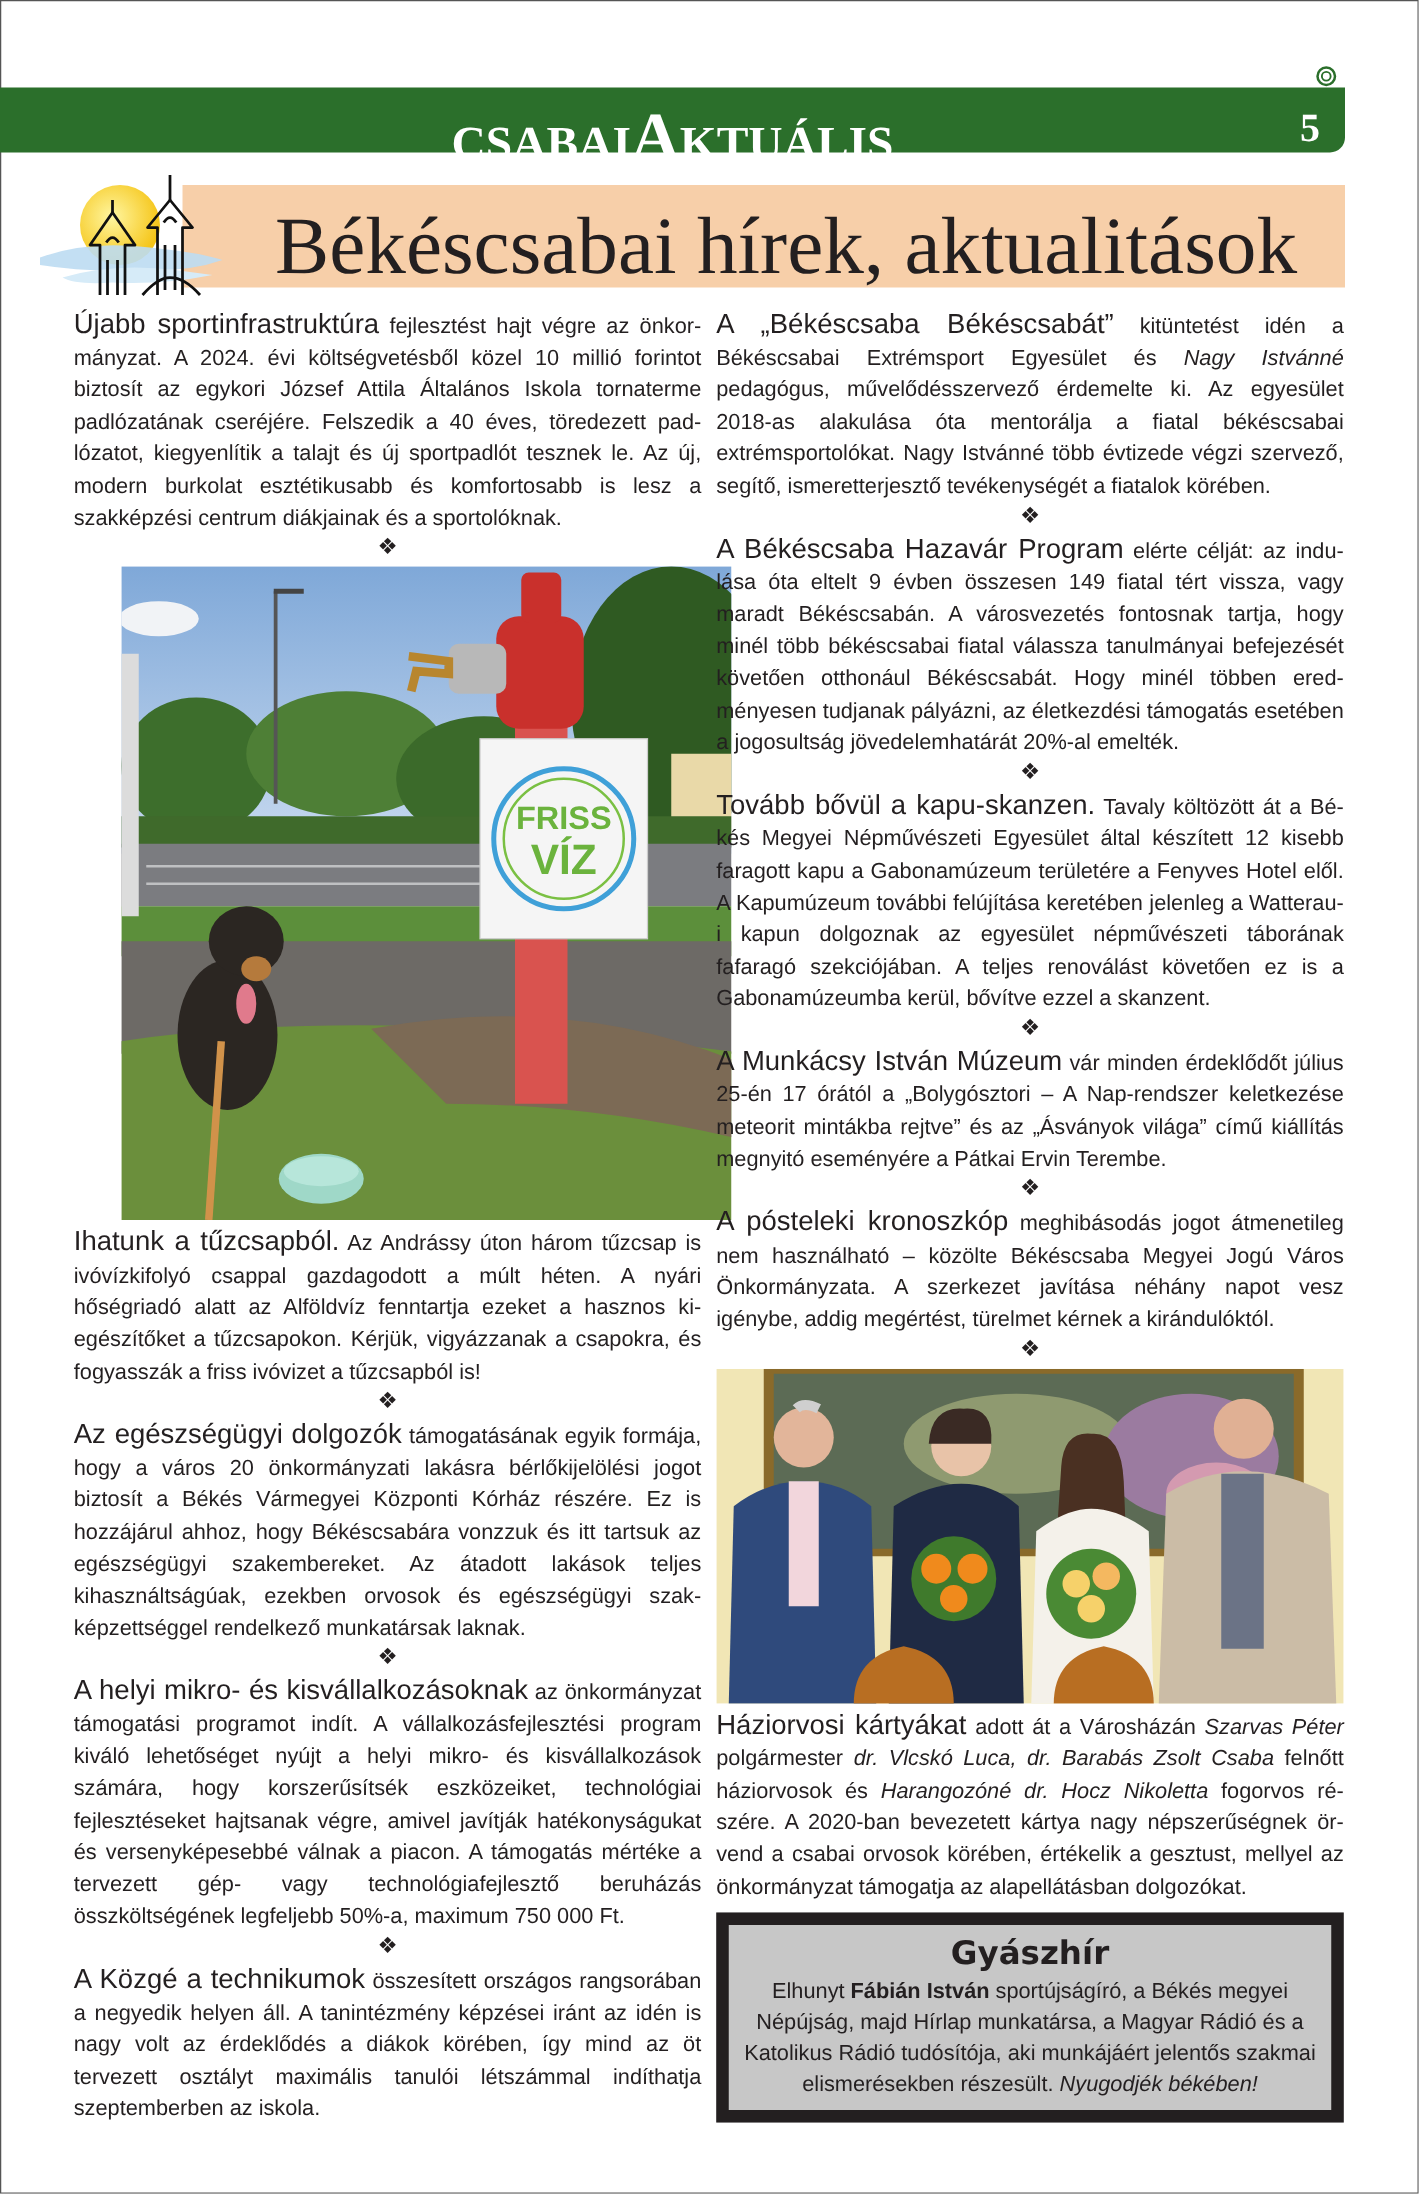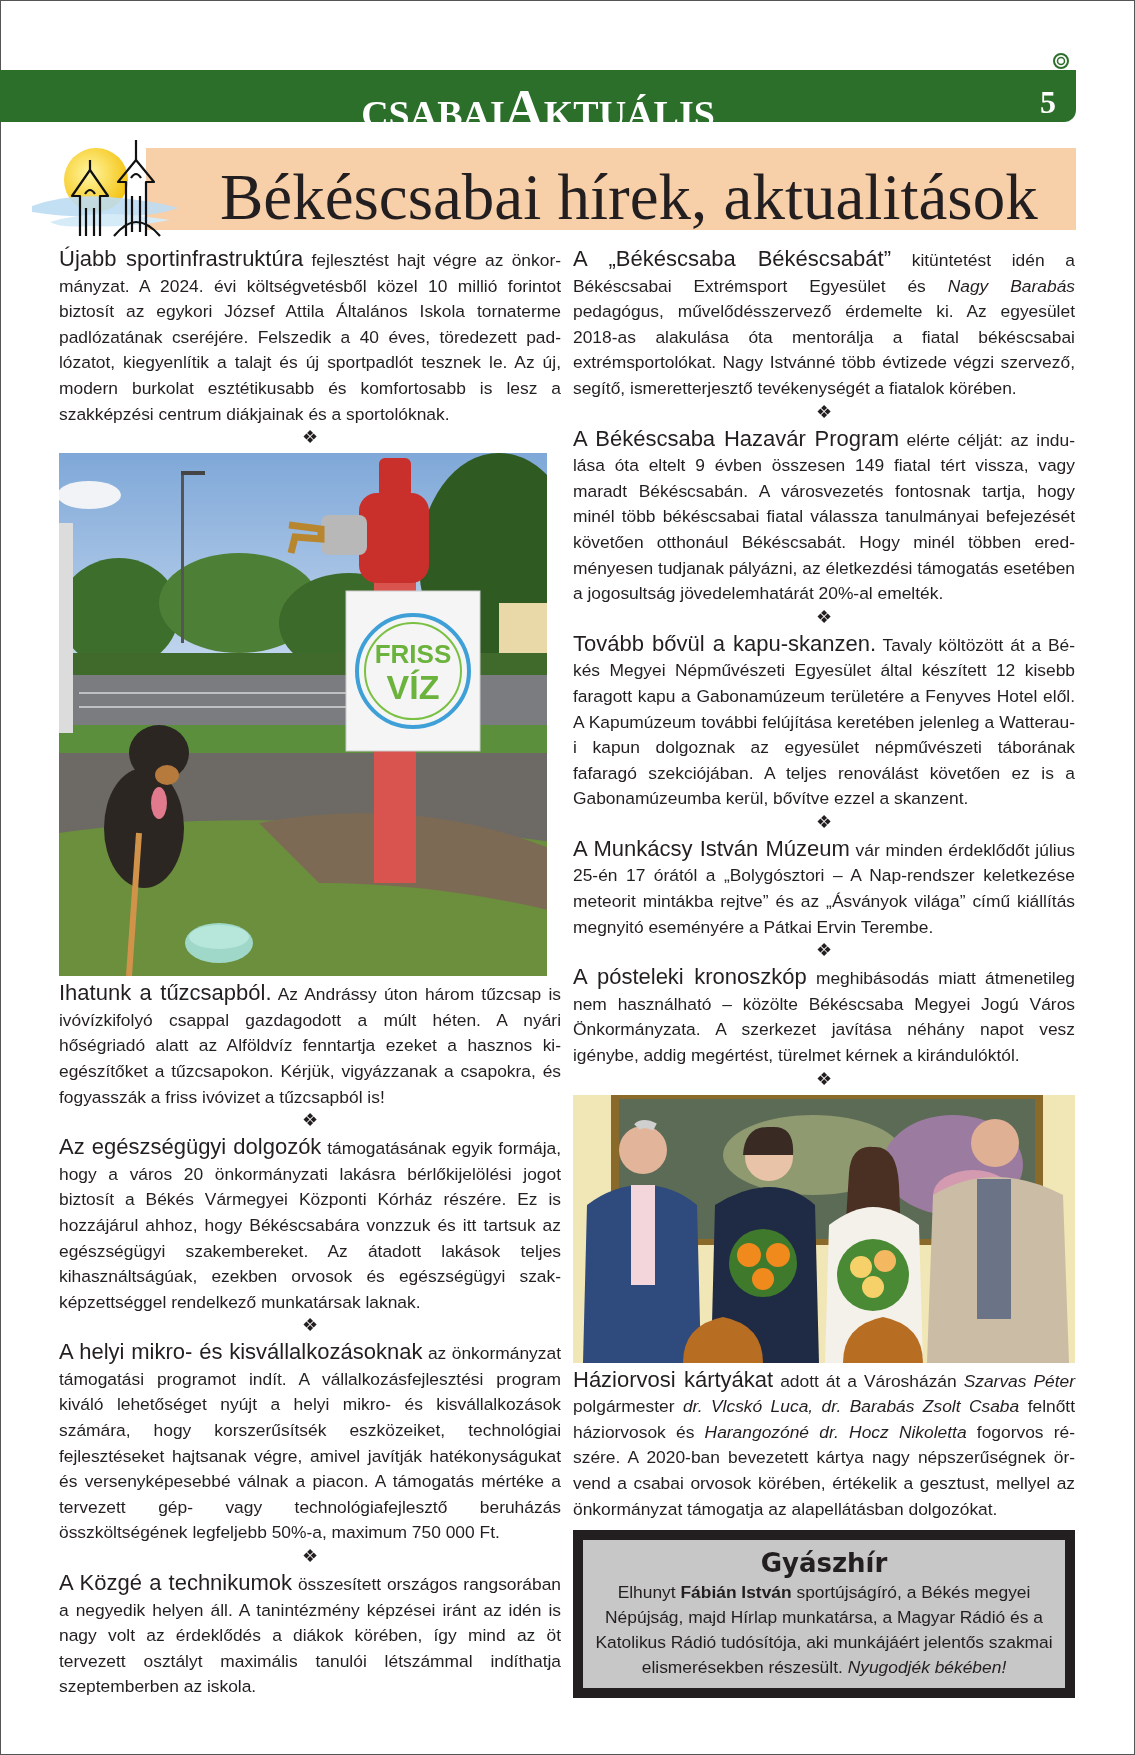--- a/index.html
+++ b/index.html
@@ -74,21 +74,21 @@
     <path d="M84 100 Q96 86 106 86 Q118 86 130 100"></path>
   </g>
 </svg>
 
 <div class="col col-left">
   <p class="article">
     <span class="lead">Újabb sportinfrastruktúra</span><span> fejlesztést hajt végre az önkor­mányzat. A 2024. évi költségvetésből közel 10 millió forintot biztosít az egykori József Attila Általános Iskola tornaterme padlózatának cseréjére. Felszedik a 40 éves, töredezett pad­lózatot, kiegyenlítik a talajt és új sportpadlót tesznek le. Az új, modern burkolat esztétikusabb és komfortosabb is lesz a szakképzési centrum diákjainak és a sportolóknak.</span>
   </p>
   <div class="divider">❖</div>
 
-  <div class="photo" style="width:488px;height:523px;margin-top:2px;">
+  <div class="photo" style="width:488px;height:523px;margin-top:2px;margin-left:38px;">
     <svg width="502" height="523" viewBox="0 0 502 523">
       <defs>
         <linearGradient id="sky" x1="0" y1="0" x2="0" y2="1">
           <stop offset="0" stop-color="#7fa8d8"></stop>
           <stop offset="1" stop-color="#c8daf0"></stop>
         </linearGradient>
       </defs>
       <rect width="502" height="230" fill="url(#sky)"></rect>
       <ellipse cx="30" cy="42" rx="32" ry="14" fill="#f1f3f6"></ellipse>
 
@@ -151,41 +151,41 @@
   </p>
   <div class="divider">❖</div>
 
   <p class="article">
     <span class="lead">A Közgé a technikumok</span><span> összesített országos rangsorá­ban a negyedik helyen áll. A tanintézmény képzései iránt az idén is nagy volt az érdeklődés a diákok körében, így mind az öt tervezett osztályt maximális tanulói létszámmal indít­hatja szeptemberben az iskola.</span>
   </p>
 </div>
 
 <div class="col col-right">
   <p class="article">
-    <span class="lead">A „Békéscsaba Békéscsabát”</span><span> kitüntetést idén a Békéscsa­bai Extrémsport Egyesület és </span><em>Nagy Barabás</em><span> pedagógus, mű­velődésszervező érdemelte ki. Az egyesület 2018-as alakulá­sa óta mentorálja a fiatal békéscsabai extrémsportolókat. Nagy Istvánné több évtizede végzi szervező, segítő, ismeret­terjesztő tevékenységét a fiatalok körében.</span>
+    <span class="lead">A „Békéscsaba Békéscsabát”</span><span> kitüntetést idén a Békéscsa­bai Extrémsport Egyesület és </span><em>Nagy Istvánné</em><span> pedagógus, mű­velődésszervező érdemelte ki. Az egyesület 2018-as alakulá­sa óta mentorálja a fiatal békéscsabai extrémsportolókat. Nagy Istvánné több évtizede végzi szervező, segítő, ismeret­terjesztő tevékenységét a fiatalok körében.</span>
   </p>
   <div class="divider">❖</div>
 
   <p class="article">
     <span class="lead">A Békéscsaba Hazavár Program</span><span> elérte célját: az indu­lása óta eltelt 9 évben összesen 149 fiatal tért vissza, vagy maradt Békéscsabán. A városvezetés fontosnak tartja, hogy minél több békéscsabai fiatal válassza tanulmányai befejezé­sét követően otthonául Békéscsabát. Hogy minél többen ered­ményesen tudjanak pályázni, az életkezdési támogatás ese­tében a jogosultság jövedelemhatárát 20%-al emelték.</span>
   </p>
   <div class="divider">❖</div>
 
   <p class="article">
     <span class="lead">Tovább bővül a kapu-skanzen.</span><span> Tavaly költözött át a Bé­kés Megyei Népművészeti Egyesület által készített 12 kisebb faragott kapu a Gabonamúzeum területére a Fenyves Hotel elől. A Kapumúzeum további felújítása keretében jelenleg a Watterau-i kapun dolgoznak az egyesület népművészeti tábo­rának fafaragó szekciójában. A teljes renoválást követően ez is a Gabonamúzeumba kerül, bővítve ezzel a skanzent.</span>
   </p>
   <div class="divider">❖</div>
 
   <p class="article">
     <span class="lead">A Munkácsy István Múzeum</span><span> vár minden érdeklődőt július 25-én 17 órától a „Bolygósztori – A Nap-rendszer kelet­kezése meteorit mintákba rejtve” és az „Ásványok világa” cí­mű kiállítás megnyitó eseményére a Pátkai Ervin Terembe.</span>
   </p>
   <div class="divider">❖</div>
 
   <p class="article">
-    <span class="lead">A pósteleki kronoszkóp</span><span> meghibásodás miatt átmeneti­leg nem használható – közölte Békéscsaba Megyei Jogú Vá­ros Önkormányzata. A szerkezet javítása néhány napot vesz igénybe, addig megértést, türelmet kérnek a kirándulóktól.</span>
+    <span class="lead">A pósteleki kronoszkóp</span><span> meghibásodás jogot átmeneti­leg nem használható – közölte Békéscsaba Megyei Jogú Vá­ros Önkormányzata. A szerkezet javítása néhány napot vesz igénybe, addig megértést, türelmet kérnek a kirándulóktól.</span>
   </p>
   <div class="divider">❖</div>
 
   <div class="photo" style="width:502px;height:268px;margin-top:2px;">
     <svg width="502" height="268" viewBox="0 0 502 268">
       <rect width="502" height="268" fill="#f1e6b5"></rect>
       <rect x="38" y="0" width="432" height="150" fill="#8a6a2a"></rect>
       <rect x="46" y="4" width="416" height="140" fill="#5c6b55"></rect>
       <ellipse cx="240" cy="60" rx="90" ry="40" fill="#8f9a70"></ellipse>
       <ellipse cx="380" cy="70" rx="70" ry="50" fill="#9b7ba0"></ellipse>

